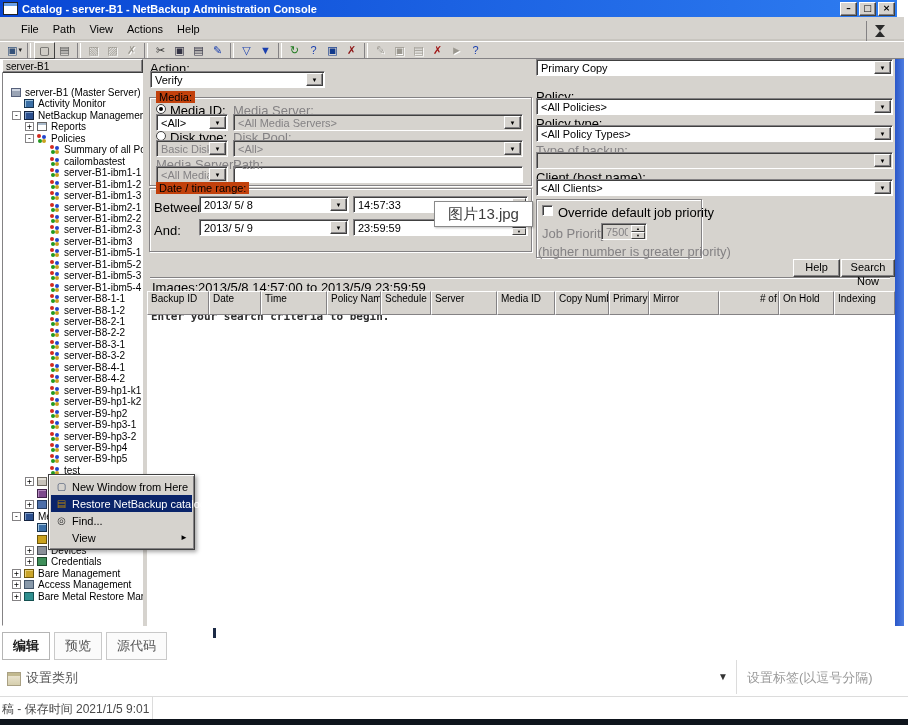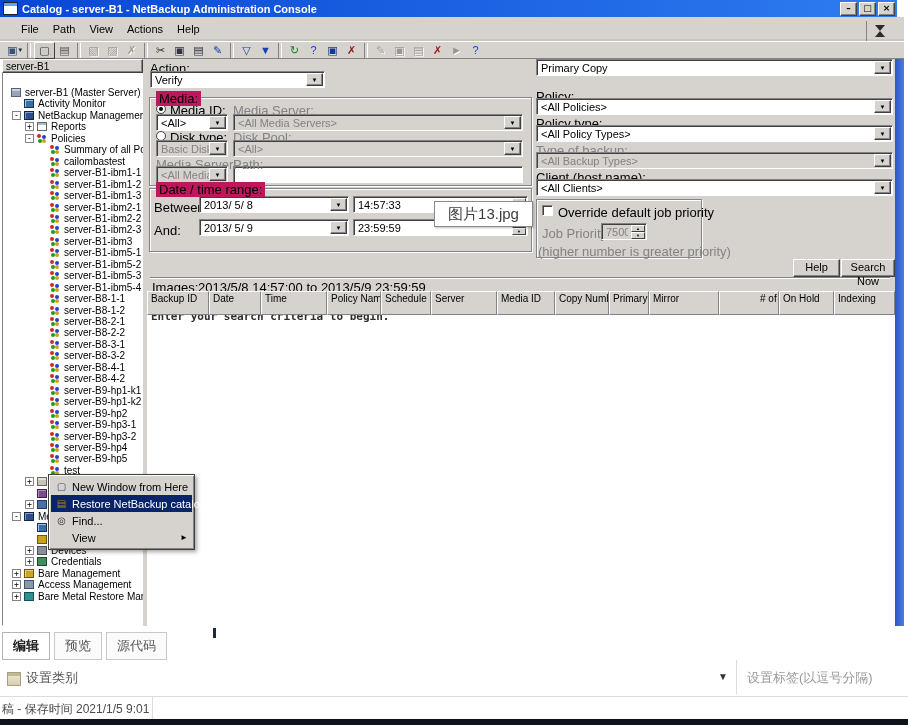--- a/index.html
+++ b/index.html
@@ -56,21 +56,21 @@
   .icon-credentials{background:#3f8f5a;border:1px solid #1d4a2c;}
   .icon-vault{background:#caa52a;border:1px solid #6e570c;box-shadow:inset 1px 1px 0 #e8d07a;}
   .icon-access{background:#8899aa;border:1px solid #44556a;}
   .icon-bmr{background:#2f8f8f;border:1px solid #145050;}
   #splitter{position:absolute;left:143px;top:59px;width:4px;height:567px;background:#d6d3ce;}
   
   #rightpanel{position:absolute;left:147px;top:59px;width:748px;height:567px;background:#d6d3ce;}
   #bluestrip{position:absolute;left:895px;top:59px;width:9px;height:567px;background:linear-gradient(90deg,#2a57c8,#4d7ce0);}
   .lab{position:absolute;font-size:13px;white-space:nowrap;z-index:2;}
   .lab.dis{color:#848284;}
-  .glabel{position:absolute;font-size:13px;background:#be185d;padding:0 3px;z-index:3;white-space:nowrap;}
+  .glabel{position:absolute;font-size:11px;background:#c2410c;padding:0 3px;z-index:3;white-space:nowrap;}
   .groupbox{position:absolute;border:1px solid #848284;box-shadow:1px 1px 0 #fff,inset 1px 1px 0 #fff;z-index:1;}
   .combo{position:absolute;height:17px;background:#fff;border:1px solid;border-color:#848284 #fff #fff #848284;
     box-shadow:inset 1px 1px 0 #404040;box-sizing:border-box;z-index:2;}
   .combo .cv{position:absolute;left:4px;top:2px;right:18px;font-size:11px;white-space:nowrap;overflow:hidden;}
   .combo .cb{position:absolute;top:1px;right:1px;bottom:1px;width:15px;background:#d6d3ce;border:1px solid;
     border-color:#fff #404040 #404040 #fff;box-shadow:inset -1px -1px 0 #848284;font-size:6px;line-height:12px;text-align:center;}
   .combo.dis{background:#d6d3ce;}
   .combo.dis .cv{color:#848284;}
   .combo .sb{position:absolute;top:1px;right:1px;bottom:1px;width:14px;display:flex;flex-direction:column;}
   .combo .sb span{flex:1;background:#d6d3ce;border:1px solid;border-color:#fff #404040 #404040 #fff;
@@ -495,21 +495,20 @@
     <span class="cv">&lt;All Policies&gt;</span>
     <span class="cb">▼</span>
   </div>
   <span class="lab" style="left:536px;top:116px;">Policy type:</span>
   <div class="combo" style="left:536px;top:125px;width:357px;">
     <span class="cv">&lt;All Policy Types&gt;</span>
     <span class="cb">▼</span>
   </div>
   <span class="lab dis" style="left:536px;top:143px;">Type of backup:</span>
   <div class="combo dis" style="left:536px;top:152px;width:357px;">
-    <span class="cv">&lt;All Backup Types&gt;</span>
     <span class="cb">▼</span>
   </div>
   <span class="lab" style="left:536px;top:170px;">Client (host name):</span>
   <div class="combo" style="left:536px;top:179px;width:357px;">
     <span class="cv">&lt;All Clients&gt;</span>
     <span class="cb">▼</span>
   </div>
 
   <div class="groupbox" style="left:536px;top:199px;width:164px;height:57px;"></div>
   <span class="checkbox" style="left:542px;top:205px;"></span>

